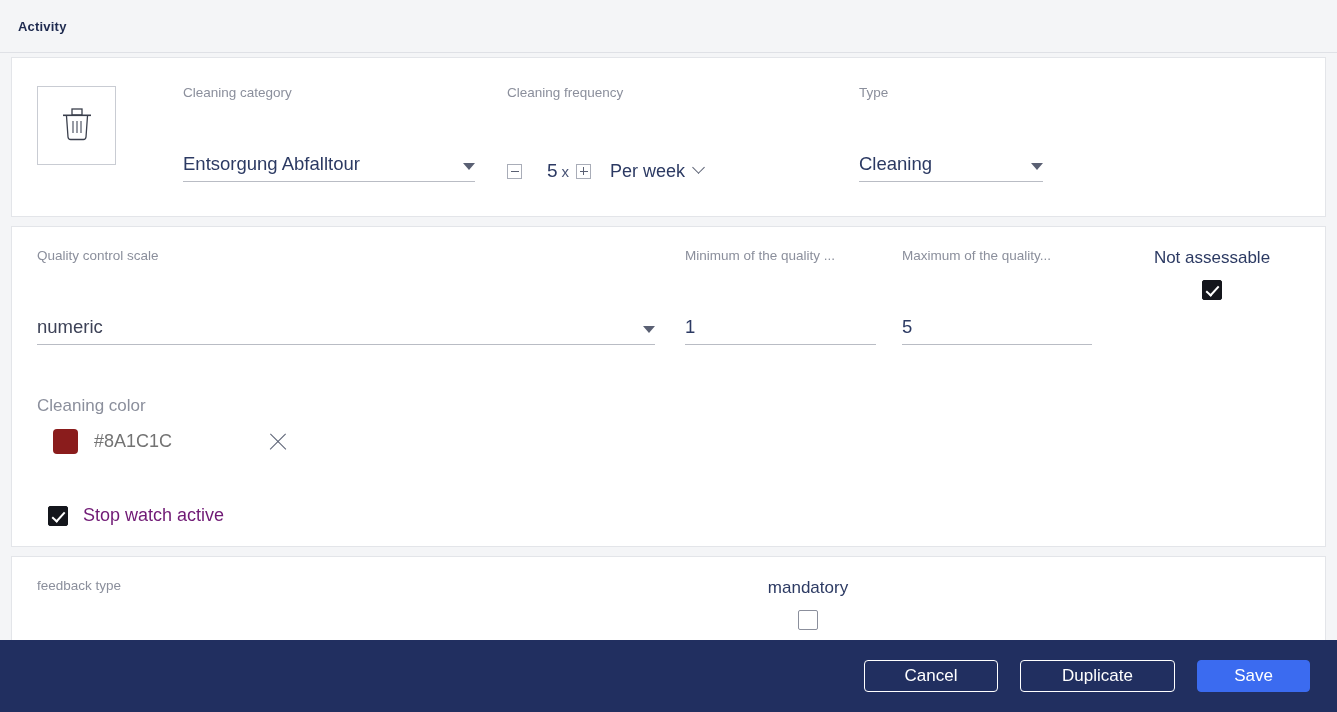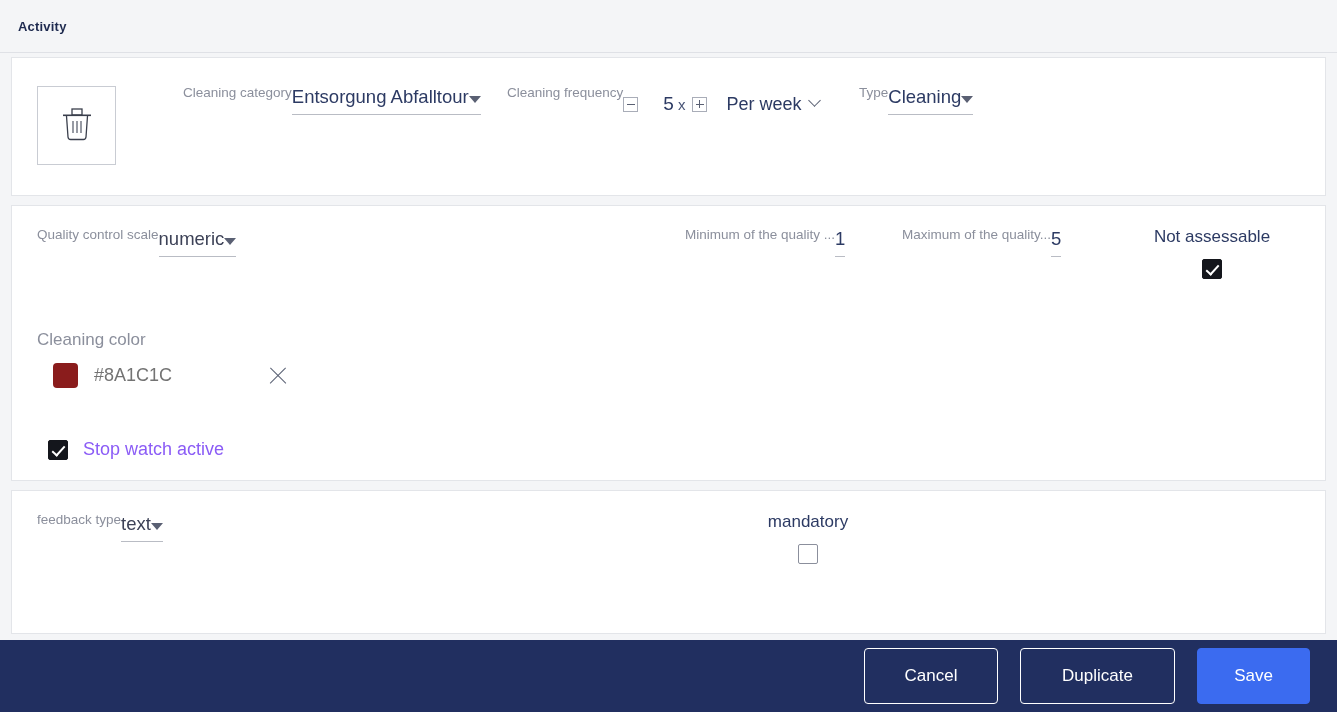--- a/index.html
+++ b/index.html
@@ -61,22 +61,23 @@
     border: 1px solid #c9ccd3;
     display: flex;
     align-items: center;
     justify-content: center;
     flex: 0 0 auto;
     margin-top: 1px;
   }
 
   .field {
     display: flex;
-    flex-direction: row;
+    flex-direction: column;
     justify-content: flex-start;
+    gap: 44px;
   }
   .field-label {
     font-size: 13.5px;
     color: #8b8f9c;
     line-height: 16px;
     white-space: nowrap;
     margin-bottom: 7px;
   }
   .field-value {
     font-size: 18.5px;
@@ -249,21 +250,21 @@
 
   
   .stopwatch-row {
     display: flex;
     align-items: center;
     margin-top: 51px;
     padding-left: 11px;
   }
   .stopwatch-label {
     font-size: 18px;
-    color: #8b5cf6;
+    color: #701a75;
     margin-left: 15px;
   }
 
   
   .card-feedback {
     padding: 21px 22px 44px 25px;
     display: flex;
     align-items: flex-start;
     min-height: 144px;
   }
@@ -275,21 +276,21 @@
   .footer {
     height: 72px;
     background: #212f60;
     display: flex;
     align-items: center;
     justify-content: flex-end;
     padding-right: 27px;
     gap: 22px;
   }
   .btn {
-    height: 56px;
+    height: 32px;
     border-radius: 4px;
     font-size: 17px;
     font-family: "Liberation Sans", sans-serif;
     display: flex;
     align-items: center;
     justify-content: center;
     cursor: pointer;
     user-select: none;
     text-align: center;
   }

